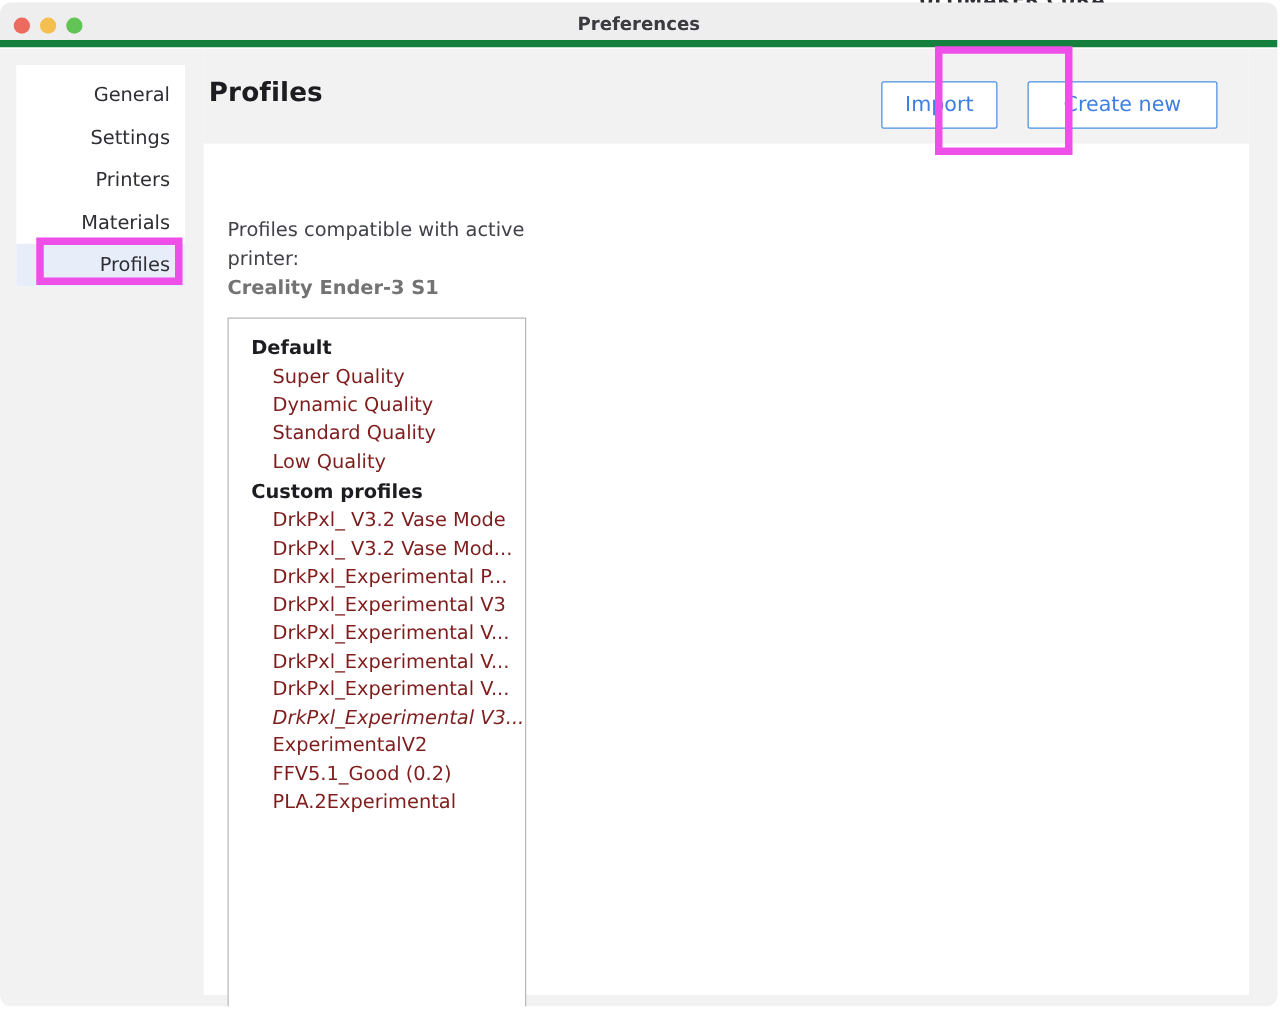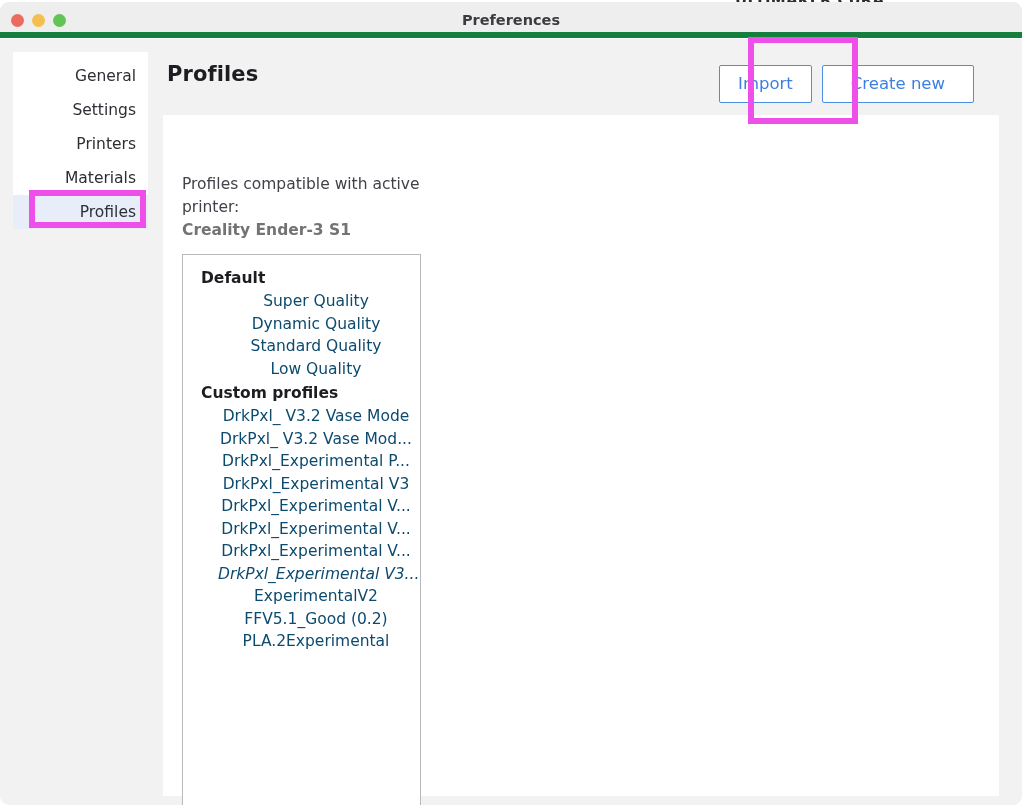--- a/index.html
+++ b/index.html
@@ -150,21 +150,21 @@
     font-size: 21px;
     font-weight: bold;
     color: #1d1d21;
     letter-spacing: 0.1px;
   }
   .header-actions {
     position: absolute;
     right: 25px;
     top: 26px;
     display: flex;
-    gap: 10px;
+    gap: 24px;
   }
   .btn {
     background: #ffffff;
     border: 1px solid #4a90e2;
     color: #3d7fe0;
     font-size: 16.5px;
     font-family: "DejaVu Sans", "Liberation Sans", sans-serif;
     padding: 0 18px;
     height: 38px;
     line-height: 36px;
@@ -217,28 +217,27 @@
     font-weight: bold;
     color: #1d1d21;
     padding: 0 0 0 18px;
     height: 24px;
     line-height: 24px;
     margin-top: 1px;
   }
   .list-group-header:first-child { margin-top: 11px; }
   .list-row {
     font-size: 15.5px;
-    color: #0c4a6e;
+    color: #7f1d1d;
     padding: 0 6px 0 35px;
     height: 22.5px;
     line-height: 22.5px;
     white-space: nowrap;
     overflow: hidden;
     cursor: pointer;
-    text-align: center;
   }
   .list-row.italic {
     font-style: italic;
   }
 
   
   .annot {
     position: absolute;
     border: 6px solid #ee4fe8;
     box-sizing: border-box;

